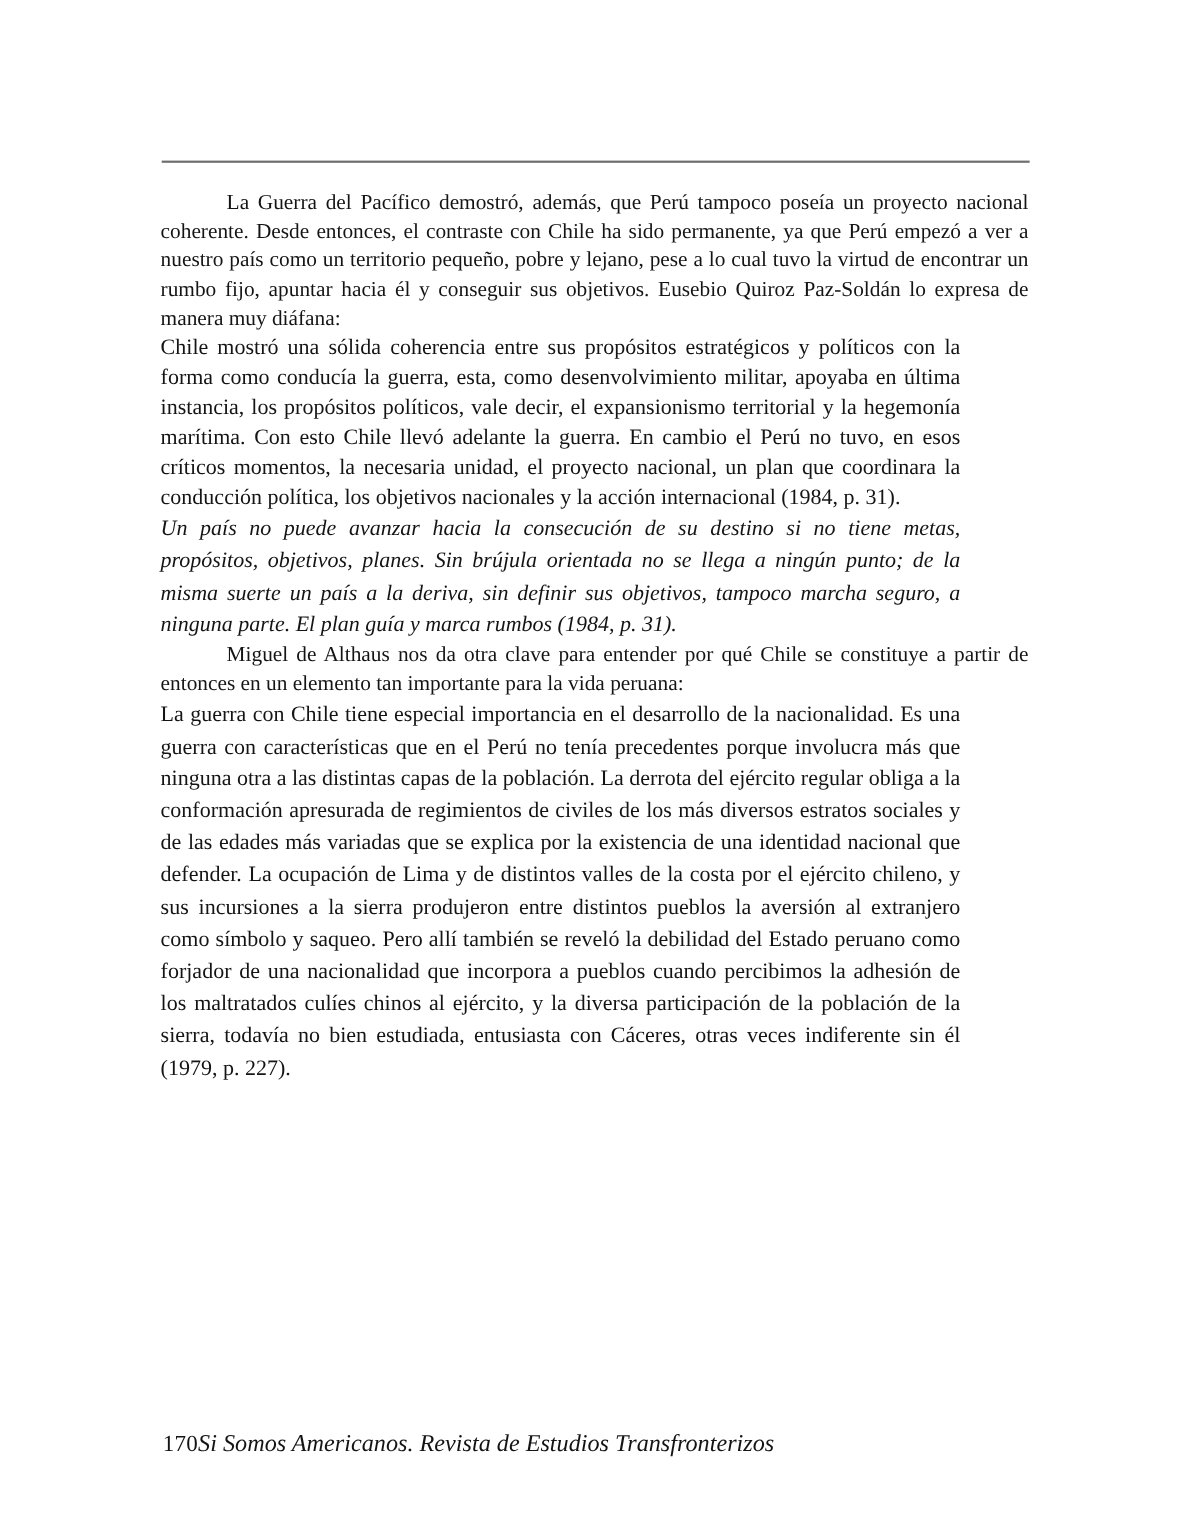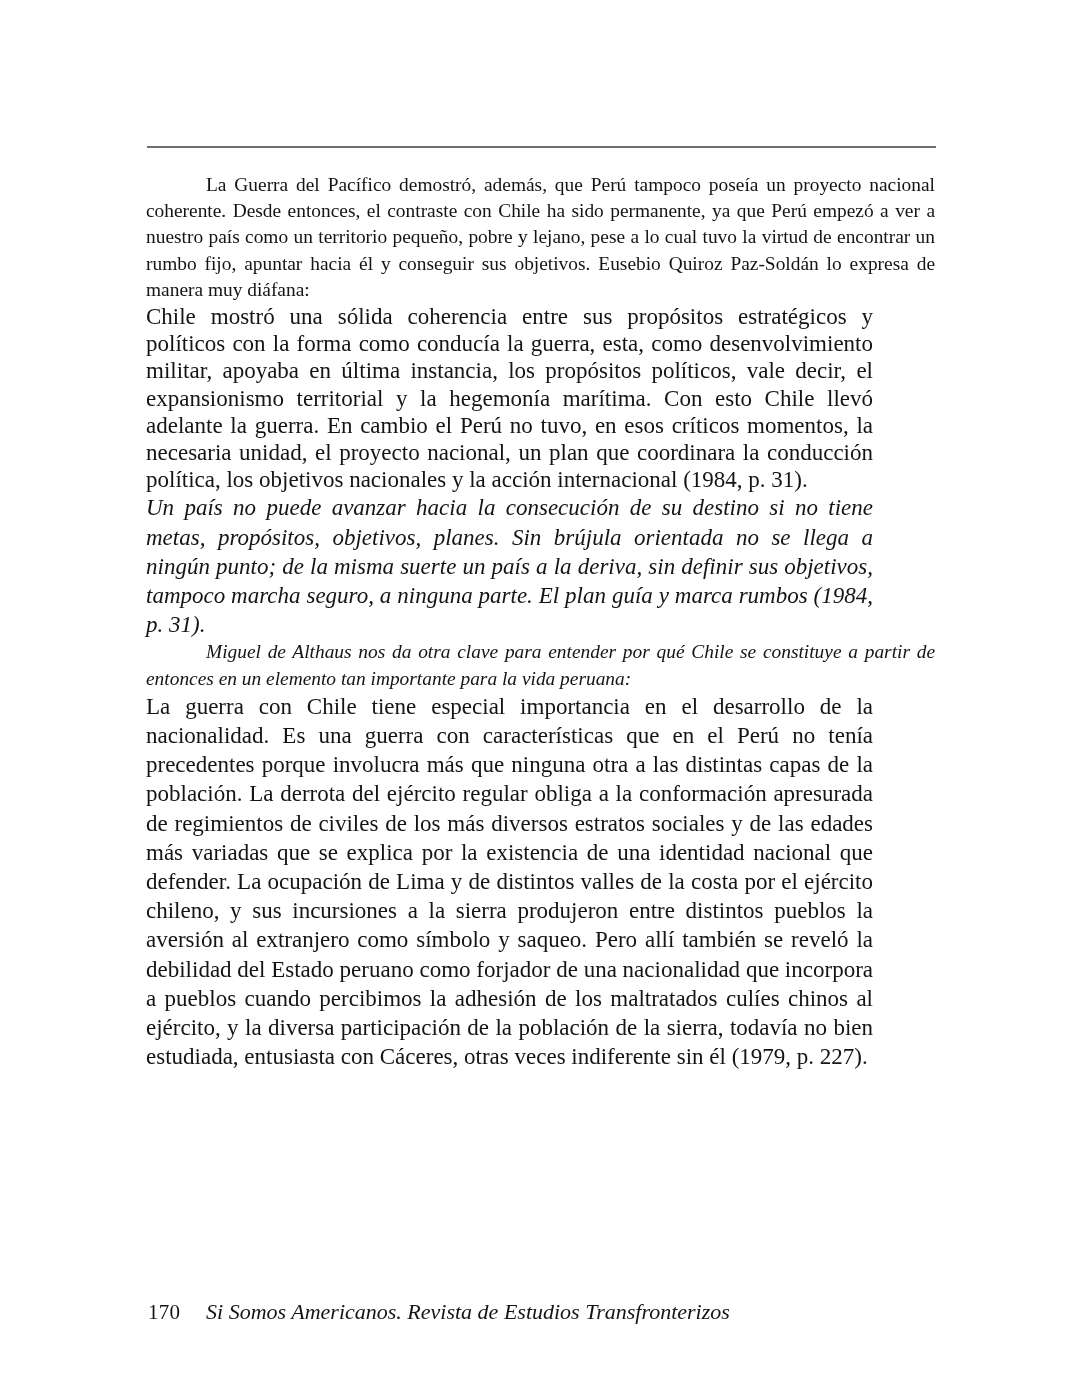--- a/index.html
+++ b/index.html
@@ -49,35 +49,35 @@
     line-height: 26.2px;
     text-align: justify;
     text-indent: 60px;
     color: #141414;
     hyphens: none;
   }
 
   blockquote.quote {
     margin: 0;
     padding: 0;
-    font-size: 23px;
+    font-size: 20px;
     text-align: justify;
     color: #141414;
     hyphens: none;
   }
   blockquote.quote p {
     margin: 0;
     padding: 0;
   }
 
   
   .sp-q1 { margin-top: 30px; margin-left: 62px; width: 727px; line-height: 27.2px; }
   .sp-p2 { margin-top: 30px; }
   .sp-q2 { margin-top: 30px; margin-left: 62px; width: 727px; line-height: 29.2px; font-style: italic; }
-  .sp-p3 { margin-top: 32px; font-style: italic; }
+  .sp-p3 { margin-top: 32px; }
   .sp-q3 { margin-top: 30px; margin-left: 62px; width: 727px; line-height: 29.2px; }
 
   
   .footer {
     position: absolute;
     left: 148px;
     top: 1298px;
     display: flex;
     align-items: flex-end;
   }
@@ -85,21 +85,20 @@
     font-size: 21px;
     line-height: 28px;
     color: #141414;
     letter-spacing: 0.2px;
   }
   .footer .journal {
     font-size: 22px;
     line-height: 28px;
     font-style: italic;
     color: #141414;
-    margin-left: 26px;
     white-space: nowrap;
   }
 </style>
 </head>
 <body>
 
 <div class="page">
 
   <div class="header-rule"></div>
 

